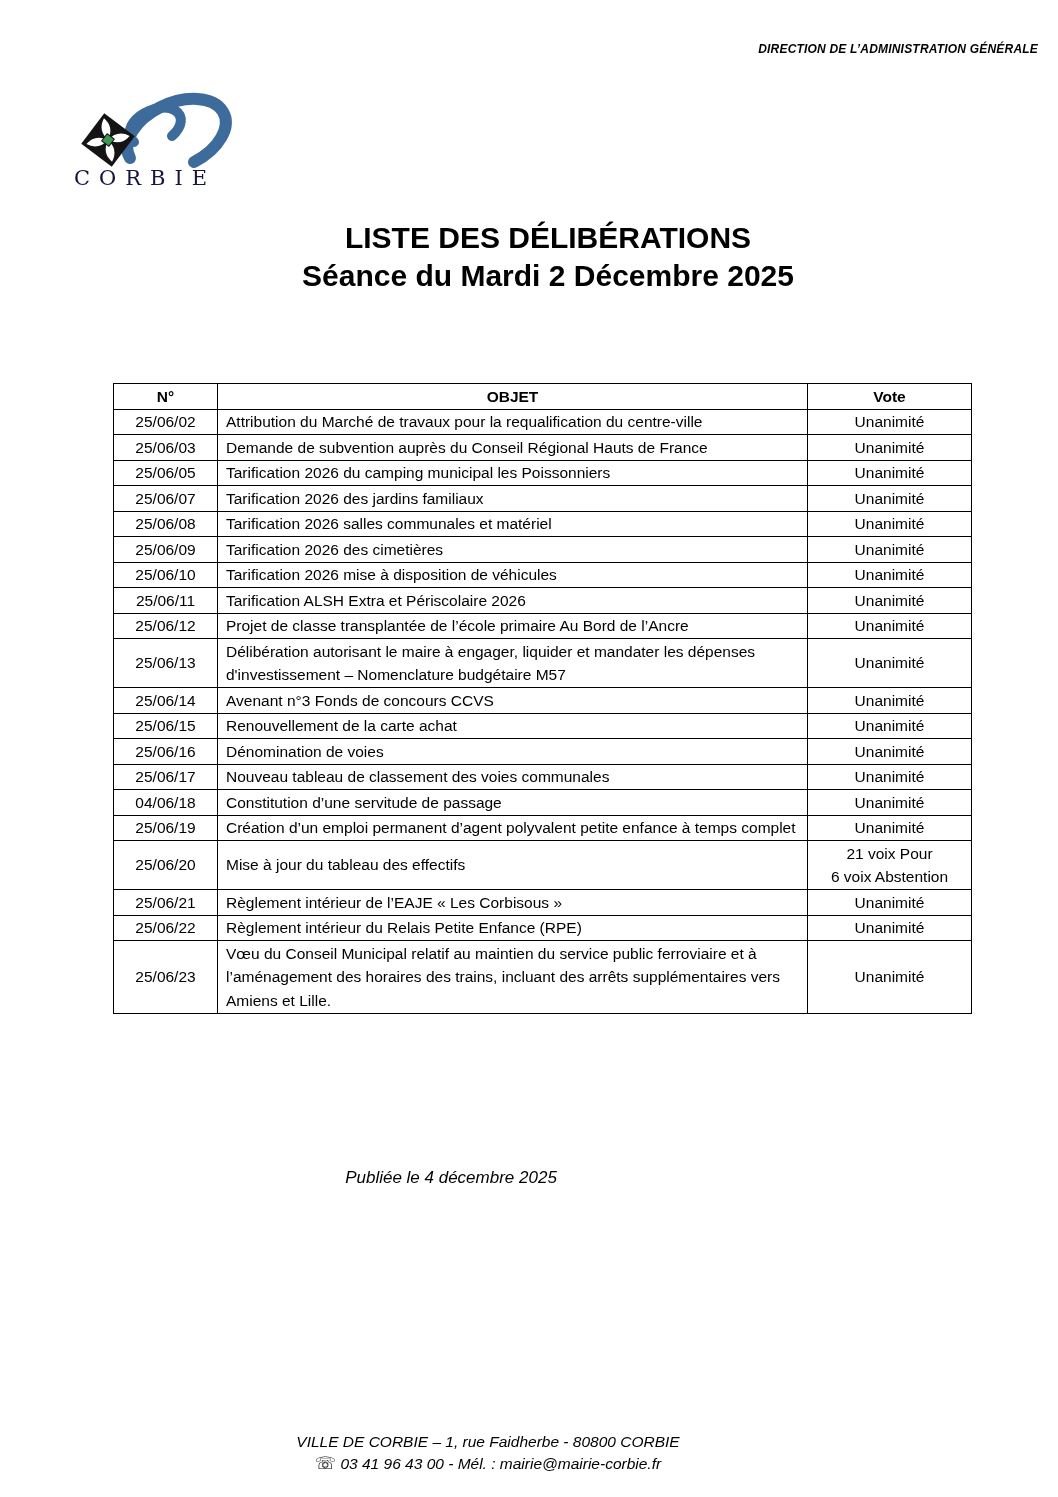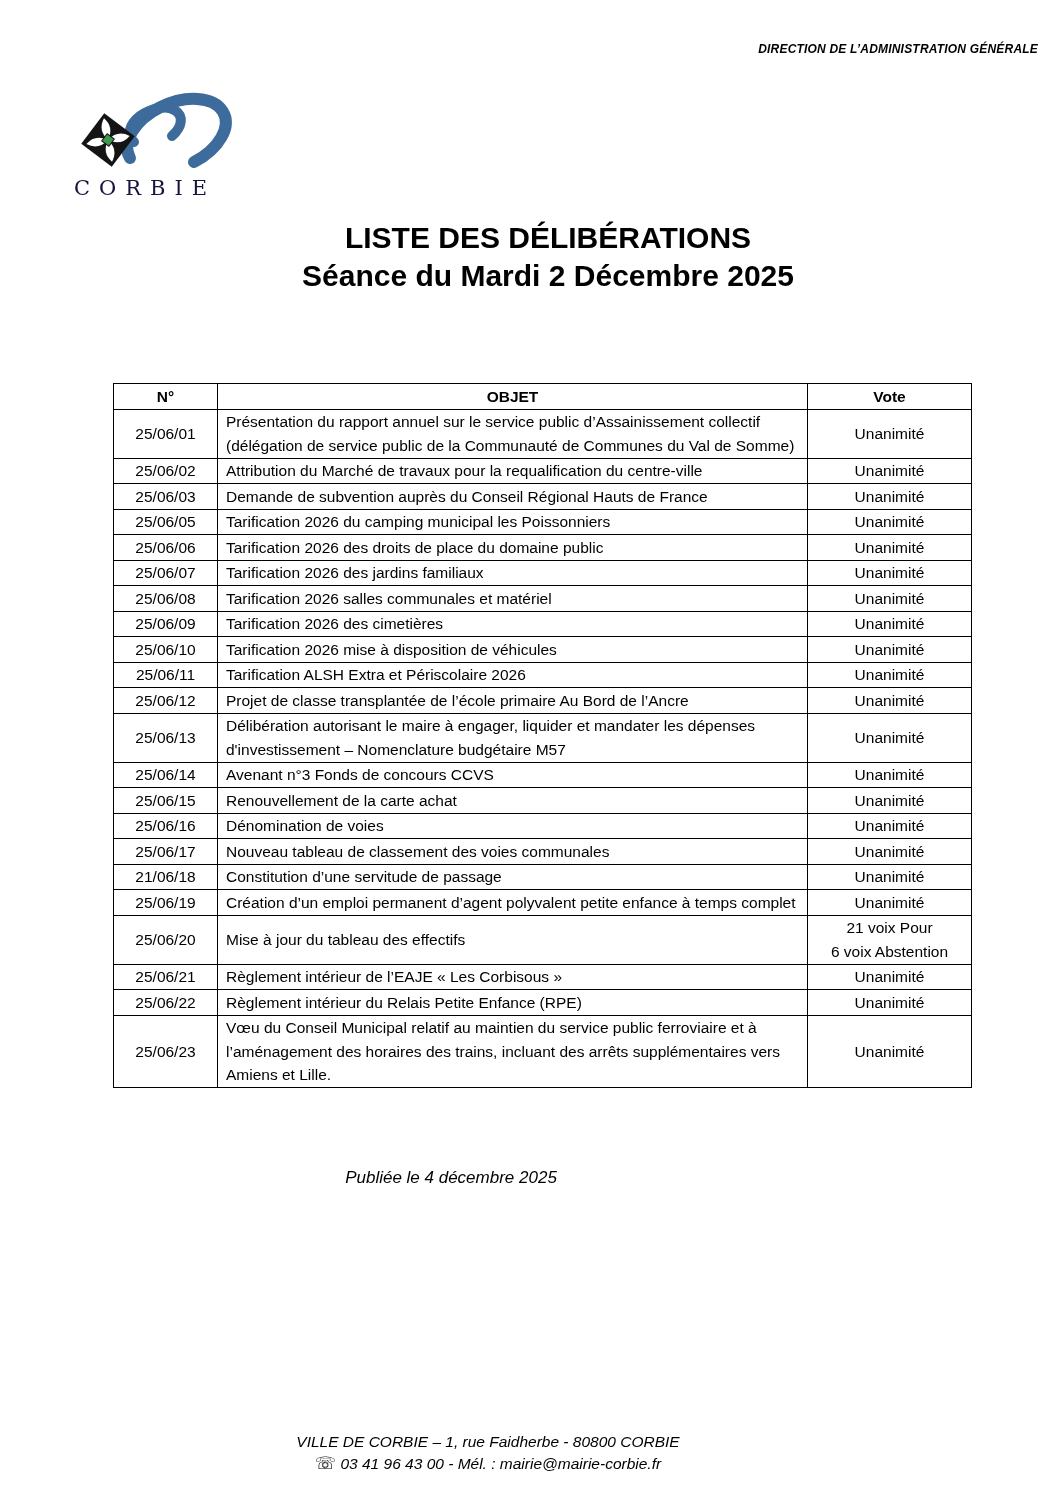--- a/index.html
+++ b/index.html
@@ -11,21 +11,21 @@
   .dept {
     position:absolute; top:42px; right:20px;
     font-size:12px; font-weight:bold; font-style:italic;
     letter-spacing:0.2px;
   }
 
   .logo { position:absolute; left:72px; top:80px; width:175px; height:130px; }
   .logo .eswoosh { position:absolute; left:22px; top:0; }
   .logo .emblem  { position:absolute; left:6px;  top:30px; }
   .logo .city {
-    position:absolute; left:2px; top:96px;
+    position:absolute; left:2px; top:86px;
     font-family:"DejaVu Serif", serif; font-size:21px;
     letter-spacing:9px; color:#15153d; white-space:nowrap;
   }
 
   .title {
     position:absolute; top:219px; left:19px; width:1058px;
     text-align:center; font-weight:bold; font-size:30px; line-height:38px;
   }
 
   table.delib {
@@ -89,50 +89,40 @@
       <col style="width:164px">
     </colgroup>
   <thead>
     <tr>
       <th>N°</th>
       <th>OBJET</th>
       <th>Vote</th>
     </tr>
   </thead>
   <tbody>
-  <tr>
-    <td class="num">25/06/01</td>
-    <td class="objet">Présentation du rapport annuel sur le service public d’Assainissement collectif (délégation de service public de la Communauté de Communes du Val de Somme)</td>
-    <td class="vote">Unanimité</td>
-  </tr>
 
   <tr>
     <td class="num">25/06/02</td>
     <td class="objet">Attribution du Marché de travaux pour la requalification du centre-ville</td>
     <td class="vote">Unanimité</td>
   </tr>
 
   <tr>
     <td class="num">25/06/03</td>
     <td class="objet">Demande de subvention auprès du Conseil Régional Hauts de France</td>
     <td class="vote">Unanimité</td>
   </tr>
 
 
   <tr>
     <td class="num">25/06/05</td>
     <td class="objet">Tarification 2026 du camping municipal les Poissonniers</td>
     <td class="vote">Unanimité</td>
   </tr>
 
-  <tr>
-    <td class="num">25/06/06</td>
-    <td class="objet">Tarification 2026 des droits de place du domaine public</td>
-    <td class="vote">Unanimité</td>
-  </tr>
 
   <tr>
     <td class="num">25/06/07</td>
     <td class="objet">Tarification 2026 des jardins familiaux</td>
     <td class="vote">Unanimité</td>
   </tr>
 
   <tr>
     <td class="num">25/06/08</td>
     <td class="objet">Tarification 2026 salles communales et matériel</td>
@@ -187,21 +177,21 @@
     <td class="vote">Unanimité</td>
   </tr>
 
   <tr>
     <td class="num">25/06/17</td>
     <td class="objet">Nouveau tableau de classement des voies communales</td>
     <td class="vote">Unanimité</td>
   </tr>
 
   <tr>
-    <td class="num">21/06/18</td>
+    <td class="num">04/06/18</td>
     <td class="objet">Constitution d’une servitude de passage</td>
     <td class="vote">Unanimité</td>
   </tr>
 
   <tr>
     <td class="num">25/06/19</td>
     <td class="objet">Création d’un emploi permanent d’agent polyvalent petite enfance à temps complet</td>
     <td class="vote">Unanimité</td>
   </tr>
 

